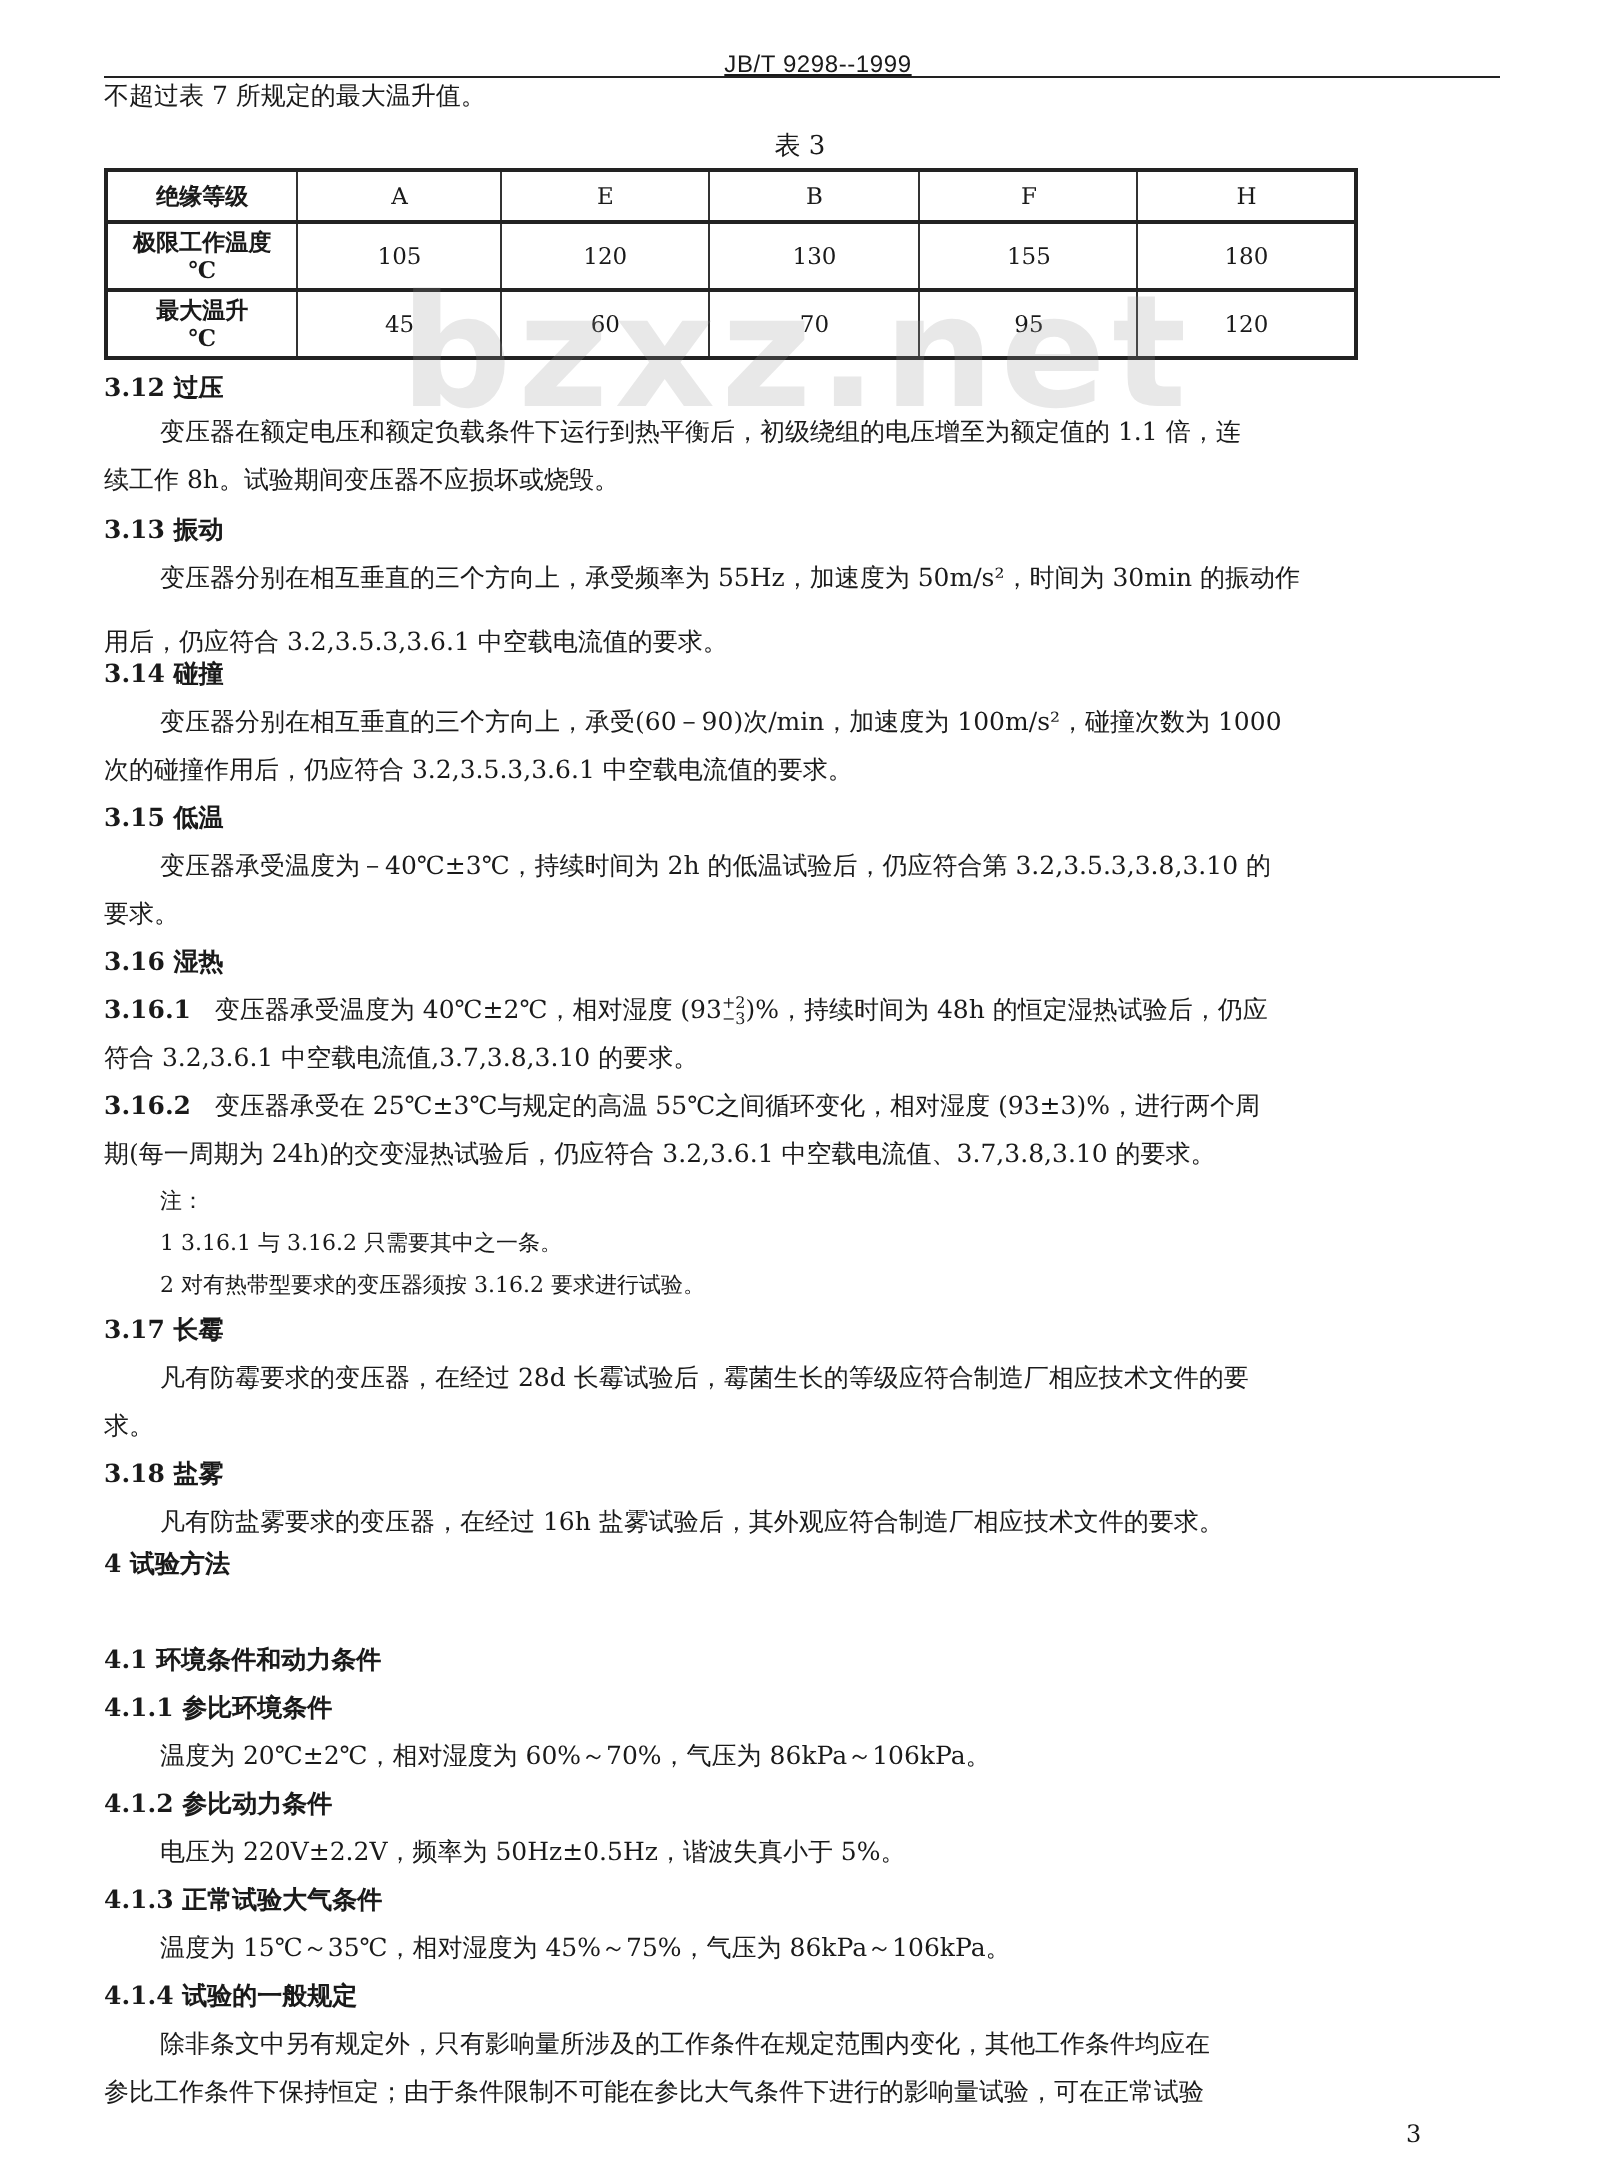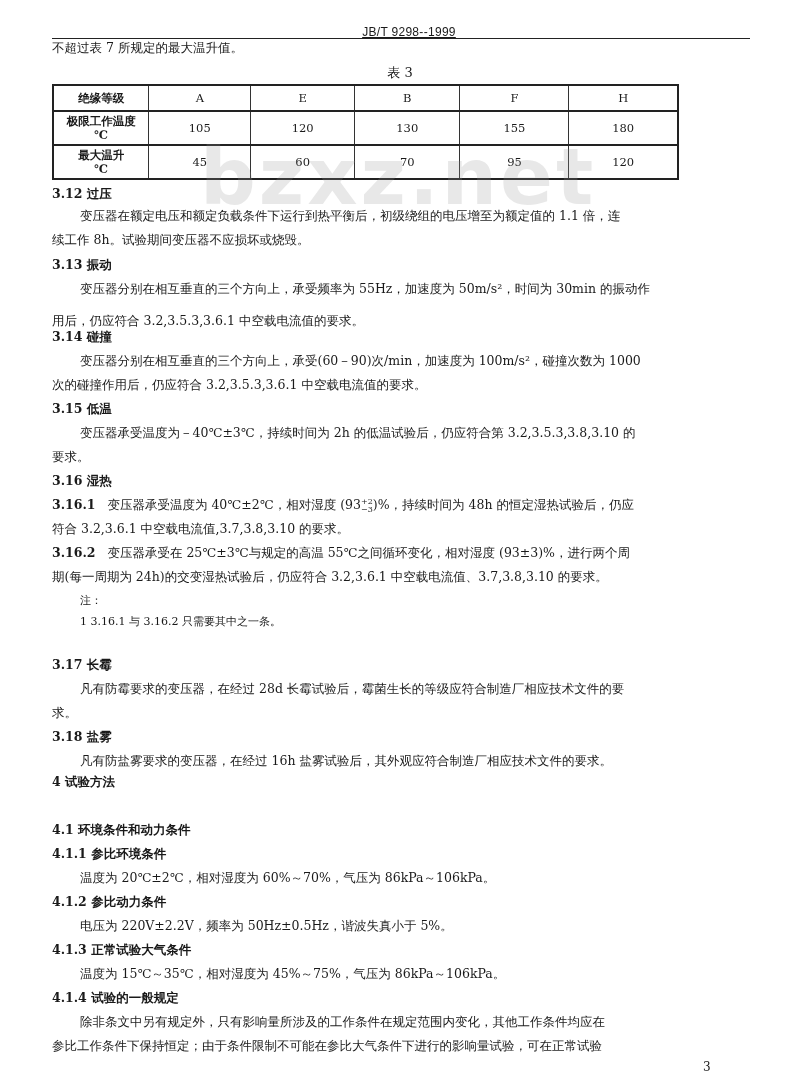--- a/index.html
+++ b/index.html
@@ -120,20 +120,21 @@
   </div>
   <div class="line flush" style="top:521px;">符合 3.2,3.6.1 中空载电流值,3.7,3.8,3.10 的要求。</div>
   <div class="line flush" style="top:545px;">
     <span class="h">3.16.2</span>&nbsp;&nbsp;
     <span>变压器承受在 25℃±3℃与规定的高温 55℃之间循环变化，相对湿度 (93±3)%，进行两个周</span>
   </div>
   <div class="line flush" style="top:569px;">期(每一周期为 24h)的交变湿热试验后，仍应符合 3.2,3.6.1 中空载电流值、3.7,3.8,3.10 的要求。</div>
 
   <div class="line indent" style="top:593px; font-size:11px;">注：</div>
   <div class="line indent" style="top:614px; font-size:11px;">1  3.16.1 与 3.16.2 只需要其中之一条。</div>
+  <div class="line indent" style="top:635px; font-size:11px;">2  对有热带型要求的变压器须按 3.16.2 要求进行试验。</div>
 
   <div class="line flush h" style="top:657px;">3.17  长霉</div>
   <div class="line indent" style="top:681px;">凡有防霉要求的变压器，在经过 28d 长霉试验后，霉菌生长的等级应符合制造厂相应技术文件的要</div>
   <div class="line flush" style="top:705px;">求。</div>
 
   <div class="line flush h" style="top:729px;">3.18  盐雾</div>
   <div class="line indent" style="top:753px;">凡有防盐雾要求的变压器，在经过 16h 盐雾试验后，其外观应符合制造厂相应技术文件的要求。</div>
 
   <div class="line flush h" style="top:774px;">4  试验方法</div>
 

